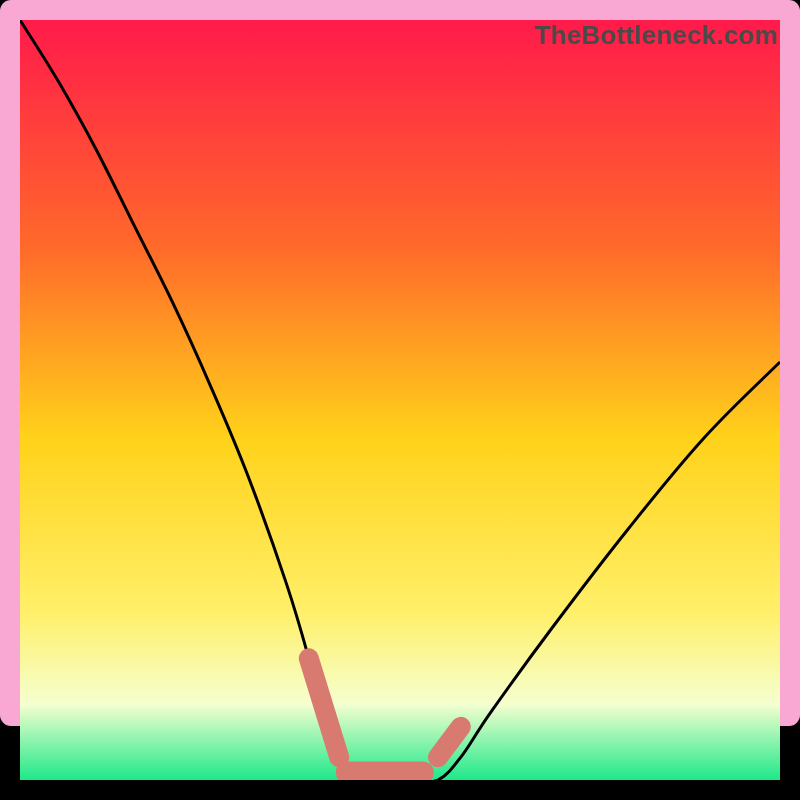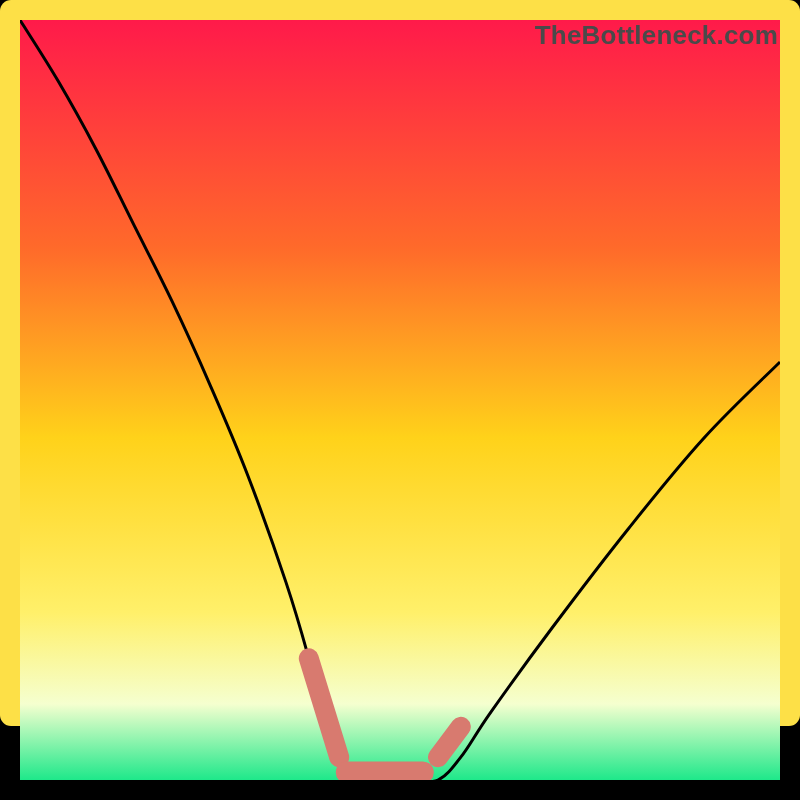--- a/index.html
+++ b/index.html
@@ -1,20 +1,20 @@
 <!DOCTYPE html>
 <html><head>
 <meta charset="utf-8">
 <style>
   * { margin: 0; padding: 0; box-sizing: border-box; }
   html, body { width: 800px; height: 800px; overflow: hidden; background: #000; }
   .frame {
     width: 800px;
     height: 726px;
-    background: #fde047;
+    background: #f9a8d4;
     position: relative;
     border-radius: 11px;
   }
   .plot-area {
     position: absolute;
     left: 20px;
     top: 20px;
     width: 760px;
     height: 760px;
   }

